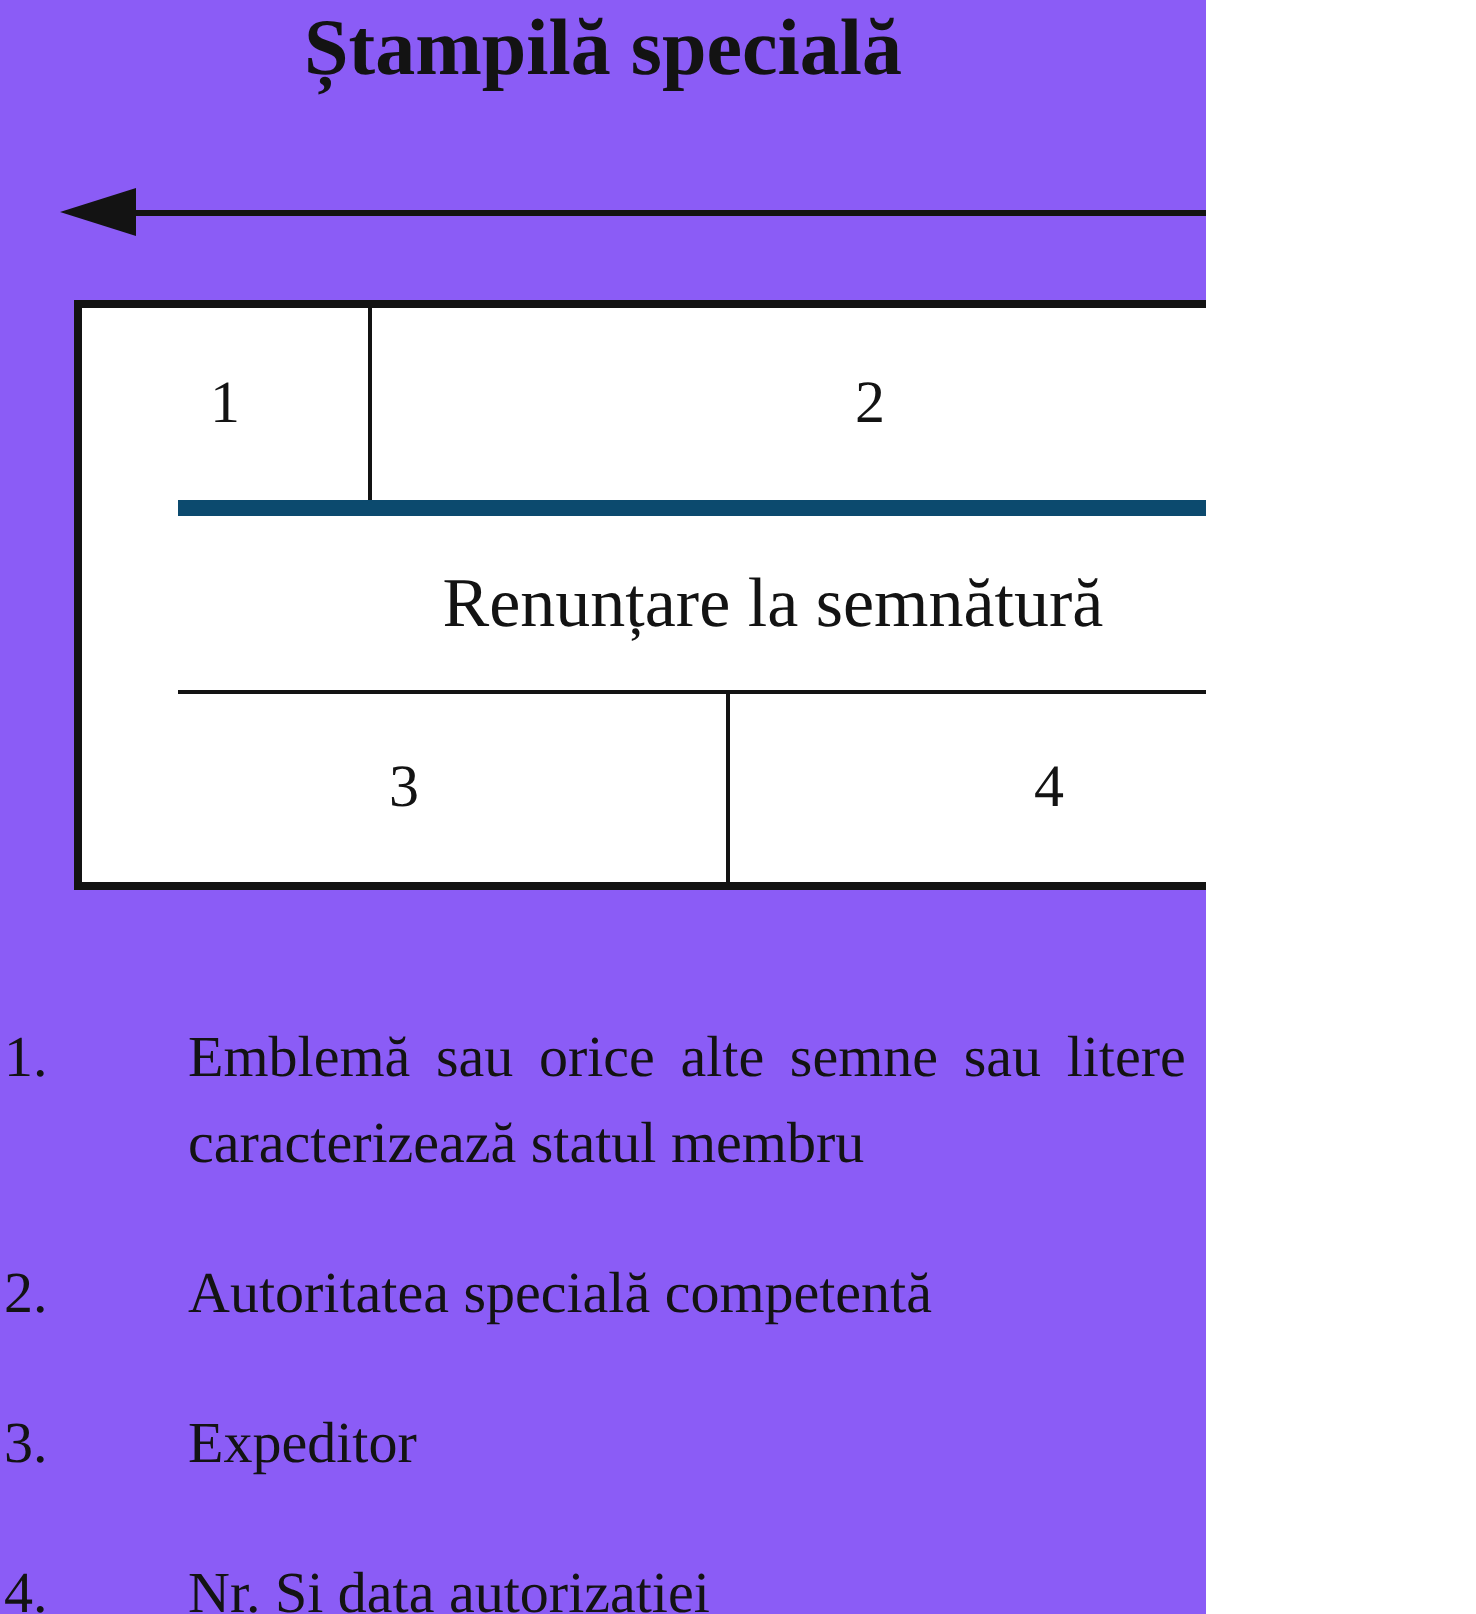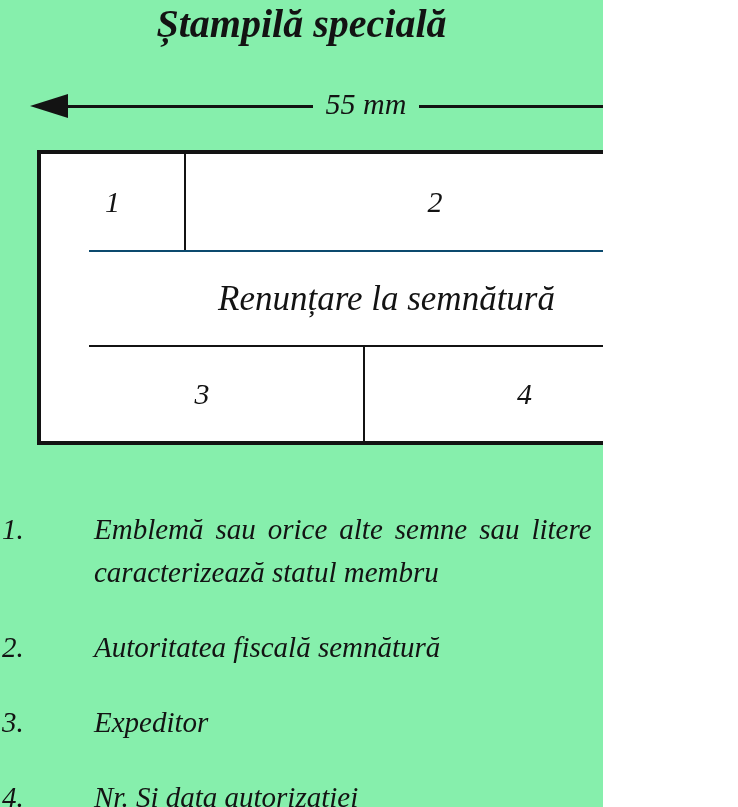--- a/index.html
+++ b/index.html
@@ -1,23 +1,22 @@
 <!DOCTYPE html>
 <html><head>
 <meta charset="utf-8">
 <style>
   html, body { margin: 0; padding: 0; }
   body { background: #ffffff; font-family: "Liberation Serif", serif; color: #131313; }
   #page {
     position: relative;
     width: 603px;
     height: 807px;
-    background: #86efac;
+    background: #8b5cf6;
     overflow: hidden;
-    font-style: italic;
   }
 
   
   .title {
     position: absolute;
     top: -2px; left: 0; right: 0;
     text-align: center;
     font-size: 40px;
     font-weight: bold;
     line-height: 52px;
@@ -50,21 +49,21 @@
     left: 37px; top: 150px;
     width: 651px; height: 295px;
     border: 4px solid #131313;
     box-sizing: border-box;
     display: grid;
     grid-template-rows: 96px 97px auto;
     background: #ffffff;
   }
   .stamp-row { display: flex; }
   .stamp-row-middle {
-    border-top: 2px solid #0c4a6e;
+    border-top: 8px solid #0c4a6e;
     border-bottom: 2px solid #131313;
     box-sizing: border-box;
     display: flex;
     align-items: center;
     justify-content: center;
     margin-left: 48px;
   }
   .cell {
     display: flex;
     align-items: center;
@@ -121,21 +120,20 @@
 </head>
 <body>
 
 <div id="page">
 
   <div class="title">Ștampilă specială</div>
 
   <div class="h-arrow">
     <div class="tri tri-left"></div>
     <div class="line"></div>
-    <div class="dim-label">55 mm</div>
     <div class="line"></div>
     <div class="tri tri-right"></div>
   </div>
 
   <div class="stamp-box">
     <div class="stamp-row">
       <div class="cell cell-1">
         <span>1</span>
       </div>
       <div class="cell cell-2">
@@ -165,21 +163,21 @@
     <div class="tri tri-down"></div>
   </div>
 
   <div class="legend">
     <div class="legend-item">
       <div class="legend-num">1.</div>
       <div class="legend-text">Emblemă sau orice alte semne sau litere care caracterizează statul membru</div>
     </div>
     <div class="legend-item">
       <div class="legend-num">2.</div>
-      <div class="legend-text">Autoritatea fiscală semnătură</div>
+      <div class="legend-text">Autoritatea specială competentă</div>
     </div>
     <div class="legend-item">
       <div class="legend-num">3.</div>
       <div class="legend-text">Expeditor</div>
     </div>
     <div class="legend-item">
       <div class="legend-num">4.</div>
       <div class="legend-text">Nr. Și data autorizației</div>
     </div>
   </div>

